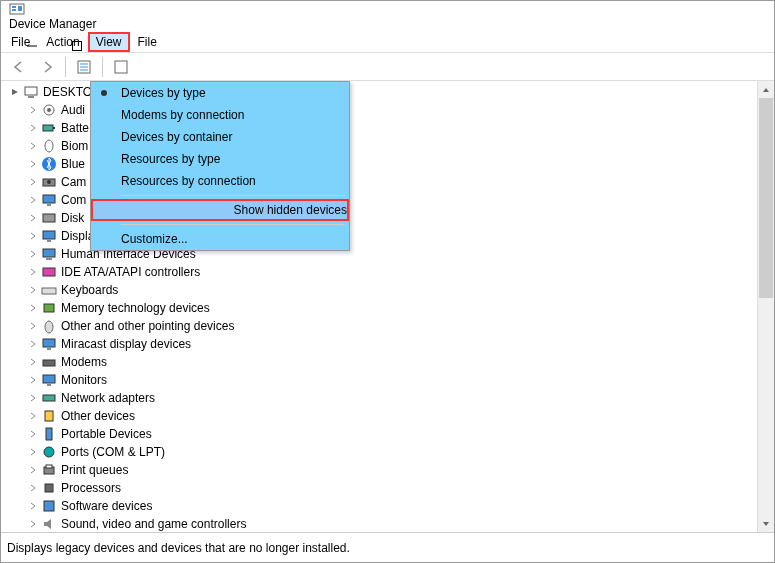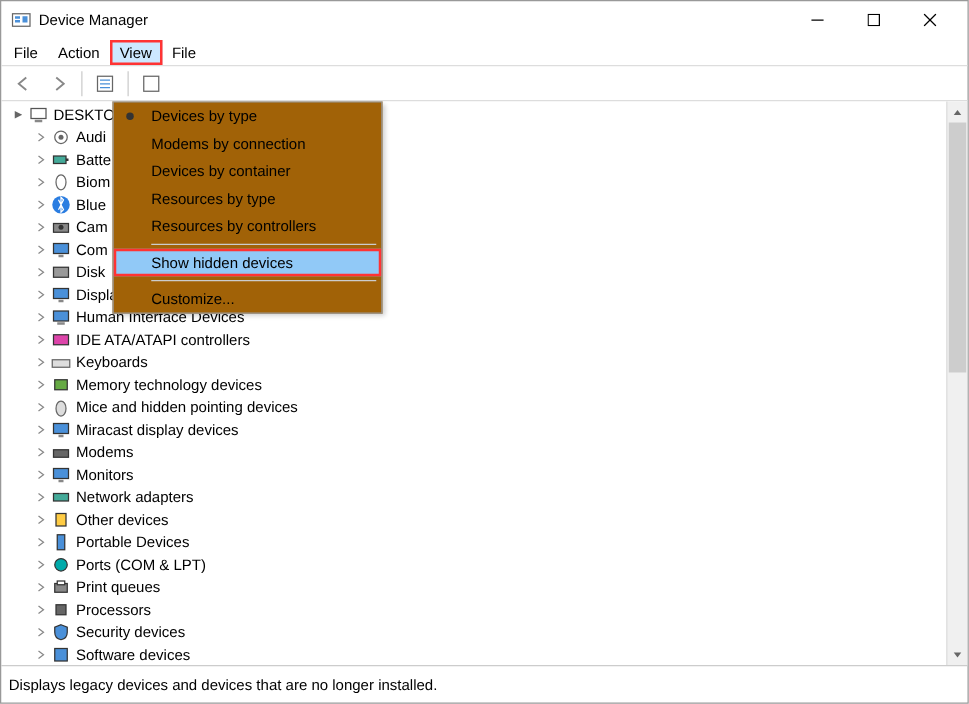--- a/index.html
+++ b/index.html
@@ -1,17 +1,17 @@
 <!DOCTYPE html>
 <html><head>
   <meta charset="utf-8">
   <style>
     * { margin: 0; padding: 0; box-sizing: border-box; font-family: "Segoe UI", Tahoma, sans-serif; font-size: 12px; }
     body { width: 775px; height: 563px; background: #fff; border: 1px solid #999; overflow: hidden; display: flex; flex-direction: column; }
-    .titlebar { height: 30px; display: flex; align-items: center; padding: 0 8px; }
+    .titlebar { height: 30px; display: flex; align-items: flex-start; padding: 0 8px; flex-direction: column; }
     .titlebar-icon { width: 16px; height: 16px; margin-right: 6px; }
     .titlebar-text { flex: 1; font-size: 12px; }
     .win-controls { display: flex; gap: 0; }
     .win-btn { width: 45px; height: 30px; display: flex; align-items: center; justify-content: center; cursor: default; }
     .win-btn svg { stroke: #000; stroke-width: 1; fill: none; }
     .menubar { height: 22px; display: flex; align-items: center; padding: 0 2px; border-bottom: 1px solid #ddd; }
     .menu-item { padding: 3px 8px; cursor: default; }
     .menu-item.active { background: #cce8ff; border: 2px solid #ff3333; padding: 1px 6px; }
     .toolbar { height: 28px; display: flex; align-items: center; padding: 2px 6px; gap: 4px; border-bottom: 1px solid #ddd; }
     .tool-btn { width: 24px; height: 24px; display: flex; align-items: center; justify-content: center; border: 1px solid transparent; }
@@ -20,23 +20,23 @@
     .tree { flex: 1; overflow: auto; padding: 2px 4px; }
     .tree-row { display: flex; align-items: center; height: 18px; padding-left: 4px; }
     .tree-row.child { padding-left: 22px; }
     .expander { width: 12px; height: 12px; display: flex; align-items: center; justify-content: center; margin-right: 2px; }
     .expander svg { width: 8px; height: 8px; }
     .node-icon { width: 16px; height: 16px; margin-right: 4px; display: flex; align-items: center; justify-content: center; }
     .node-label { white-space: nowrap; }
     .scrollbar { width: 17px; background: #f0f0f0; border-left: 1px solid #ddd; position: relative; }
     .scroll-arrow { height: 17px; display: flex; align-items: center; justify-content: center; }
     .scroll-thumb { position: absolute; top: 17px; left: 1px; right: 1px; height: 200px; background: #cdcdcd; }
-    .dropdown { position: absolute; top: 0; left: 89px; width: 216px; background: #a16207; border: 1px solid #999; box-shadow: 2px 2px 4px rgba(0,0,0,.2); z-index: 10; }
+    .dropdown { position: absolute; top: 0; left: 89px; width: 260px; background: #7dd3fc; border: 1px solid #999; box-shadow: 2px 2px 4px rgba(0,0,0,.2); z-index: 10; }
     .dd-item { height: 22px; display: flex; align-items: center; padding-left: 30px; position: relative; }
-    .dd-item.highlighted { background: #91c9f7; border: 2px solid #ff3333; padding-left: 28px; height: 22px; }
+    .dd-item.highlighted { background: #91c9f7; border: 2px solid #ff3333; padding-left: 28px; height: 22px; justify-content: flex-end; }
     .dd-bullet { position: absolute; left: 10px; width: 6px; height: 6px; background: #333; border-radius: 50%; }
     .dd-sep { height: 1px; background: #ccc; margin: 3px 4px 3px 30px; }
     .statusbar { height: 30px; border-top: 1px solid #ccc; padding: 3px 6px; display: flex; align-items: center; }
   </style>
 </head>
 <body>
 
 <div class="titlebar">
   <span class="titlebar-icon">
     <svg viewBox="0 0 16 16">
@@ -287,21 +287,21 @@
           <span class="expander">
             <svg viewBox="0 0 8 8">
               <path d="M2 1 L6 4 L2 7" fill="none" stroke="#888"></path>
             </svg>
           </span>
           <span class="node-icon">
             <svg viewBox="0 0 16 16">
               <ellipse cx="8" cy="9" rx="4" ry="6" fill="#ddd" stroke="#666"></ellipse>
             </svg>
           </span>
-          <span class="node-label">Mice and hidden pointing devices</span>
+          <span class="node-label">Other and other pointing devices</span>
         </div>
         <div class="tree-row child">
           <span class="expander">
             <svg viewBox="0 0 8 8">
               <path d="M2 1 L6 4 L2 7" fill="none" stroke="#888"></path>
             </svg>
           </span>
           <span class="node-icon">
             <svg viewBox="0 0 16 16">
               <rect x="2" y="3" width="12" height="8" fill="#4a90d9" stroke="#333"></rect>
@@ -417,33 +417,20 @@
           <span class="node-label">Processors</span>
         </div>
         <div class="tree-row child">
           <span class="expander">
             <svg viewBox="0 0 8 8">
               <path d="M2 1 L6 4 L2 7" fill="none" stroke="#888"></path>
             </svg>
           </span>
           <span class="node-icon">
             <svg viewBox="0 0 16 16">
-              <path d="M8 2 L13 4 L13 8 Q13 13 8 14 Q3 13 3 8 L3 4 Z" fill="#4a90d9" stroke="#333"></path>
-            </svg>
-          </span>
-          <span class="node-label">Security devices</span>
-        </div>
-        <div class="tree-row child">
-          <span class="expander">
-            <svg viewBox="0 0 8 8">
-              <path d="M2 1 L6 4 L2 7" fill="none" stroke="#888"></path>
-            </svg>
-          </span>
-          <span class="node-icon">
-            <svg viewBox="0 0 16 16">
               <rect x="3" y="3" width="10" height="10" fill="#4a90d9" stroke="#333"></rect>
             </svg>
           </span>
           <span class="node-label">Software devices</span>
         </div>
         <div class="tree-row child">
           <span class="expander">
             <svg viewBox="0 0 8 8">
               <path d="M2 1 L6 4 L2 7" fill="none" stroke="#888"></path>
             </svg>
@@ -466,21 +453,21 @@
     <div class="dd-item">
       <span>Modems by connection</span>
     </div>
     <div class="dd-item">
       <span>Devices by container</span>
     </div>
     <div class="dd-item">
       <span>Resources by type</span>
     </div>
     <div class="dd-item">
-      <span>Resources by controllers</span>
+      <span>Resources by connection</span>
     </div>
     <div class="dd-sep"></div>
     <div class="dd-item highlighted">
       <span>Show hidden devices</span>
     </div>
     <div class="dd-sep"></div>
     <div class="dd-item">
       <span>Customize...</span>
     </div>
   </div>

